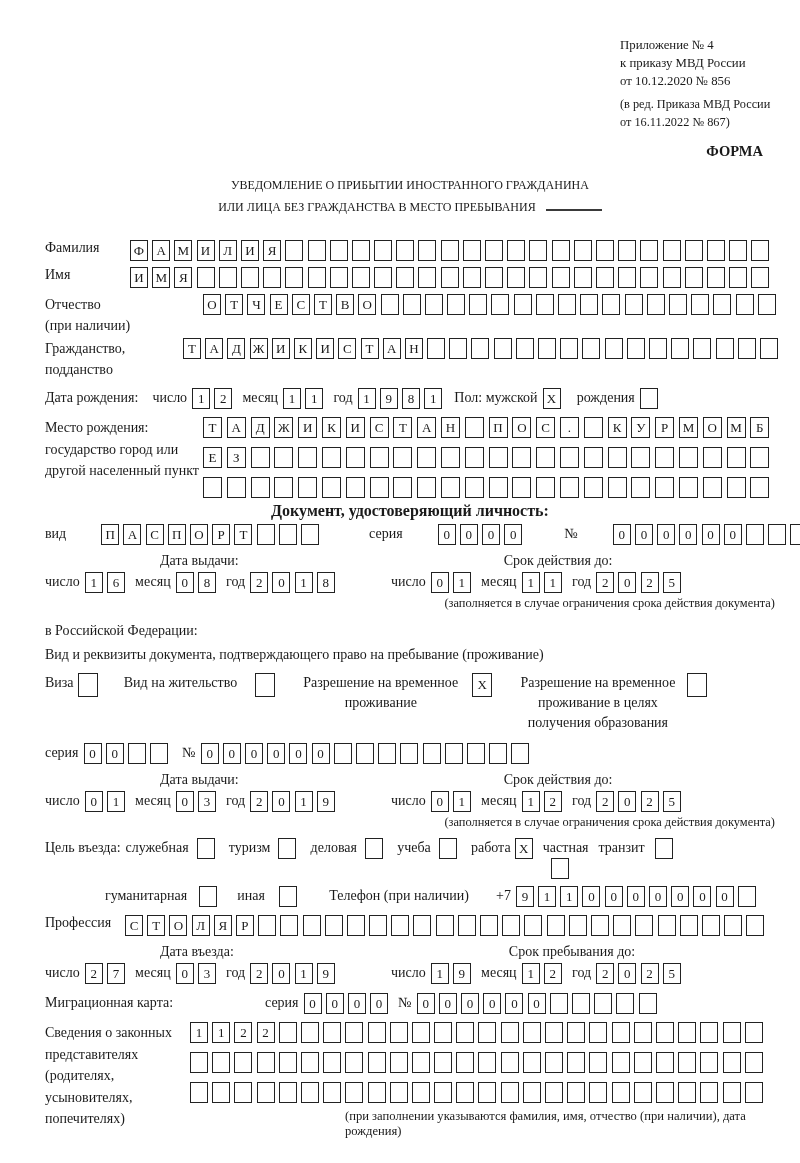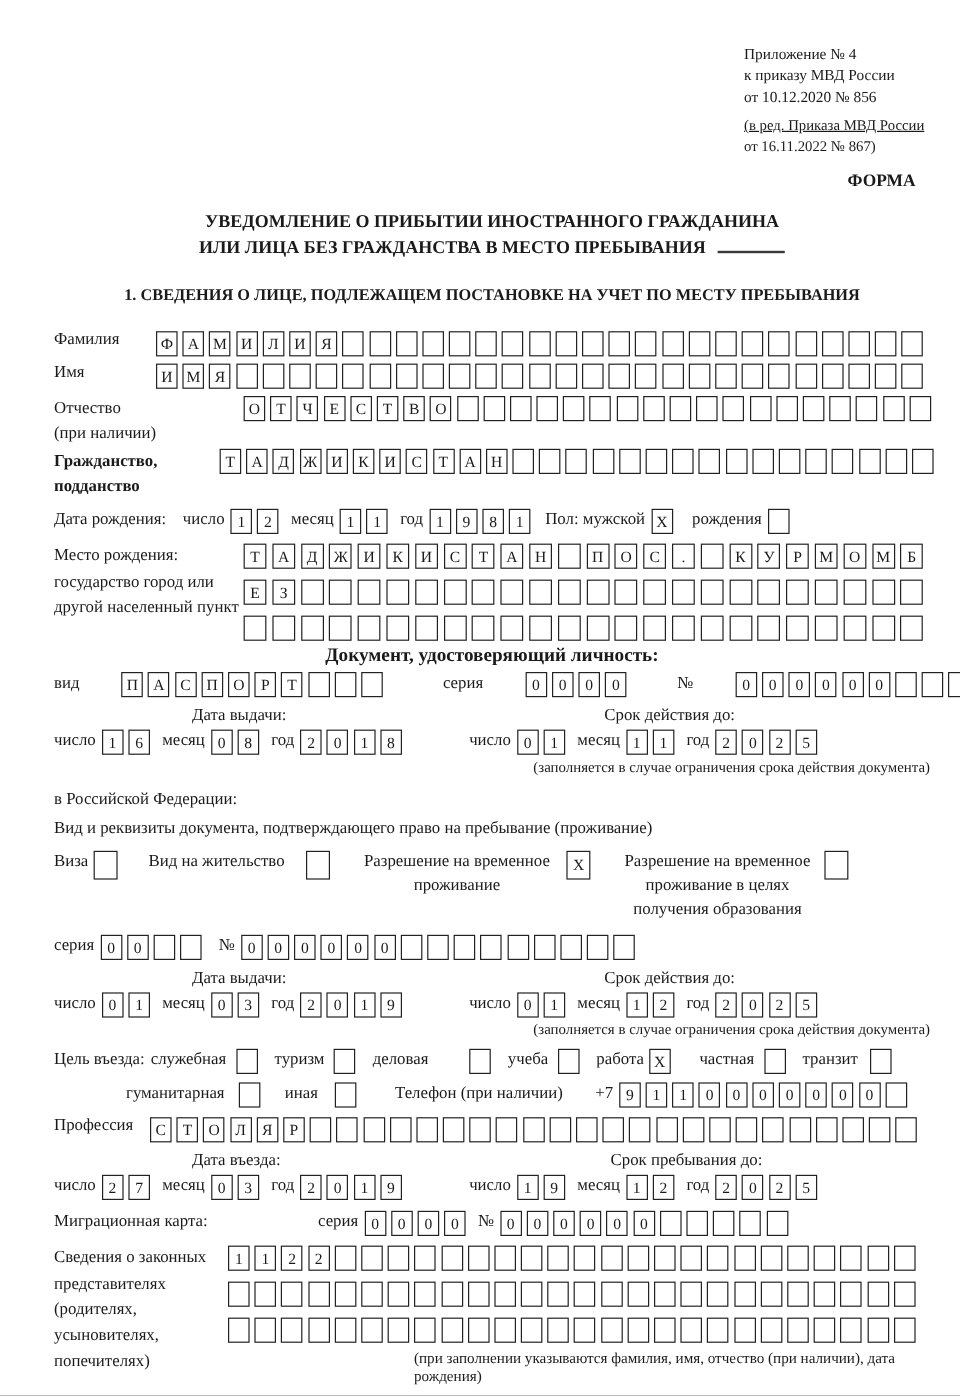--- a/index.html
+++ b/index.html
@@ -2,24 +2,24 @@
 <html lang="ru"><head>
 <meta charset="utf-8">
 <style>
   html,body{margin:0;padding:0;background:#888;}
   .page{
     width:800px;height:1163px;margin:0 auto;background:#ffffff;
     font-family:"Liberation Serif","DejaVu Serif",serif;color:#1a1a1a;
     box-sizing:border-box;padding:36px 25px 20px 45px;overflow:hidden;
   }
   .hdr-note{margin-left:575px;font-size:12.8px;line-height:18px;}
-  .hdr-note div:nth-child(4){margin-top:5px;font-size:12.3px;text-decoration:underline;}
+  .hdr-note div:nth-child(4){margin-top:5px;font-size:12.3px;}
   .hdr-note div:nth-child(5){font-size:12.3px;}
   .forma{margin-top:12px;text-align:right;padding-right:12px;font-weight:bold;font-size:14.5px;}
-  .title{margin-top:14px;text-align:center;font-weight:bold;font-size:15px;line-height:22px;}
+  .title{margin-top:14px;text-align:center;font-weight:normal;font-size:12px;line-height:22px;}
   .blank-line{display:inline-block;width:56px;border-bottom:2.4px solid #3a3a3a;height:12px;margin-left:10px;}
   .sec1{margin-top:20px;text-align:center;font-weight:bold;font-size:13.6px;}
   .row{display:flex;align-items:flex-start;margin-top:6px;font-size:14px;}
   .lbl{flex:none;}
   .cells{display:inline-flex;flex:none;}
   .cell{
     box-sizing:border-box;flex:none;width:18px;height:21px;border:1.7px solid #222;
     margin-right:4.2px;display:inline-flex;align-items:center;justify-content:center;
     font-size:13px;background:#fff;
   }
@@ -54,21 +54,20 @@
     <div>от 16.11.2022 № 867)</div>
   </div>
 
   <div class="forma">ФОРМА</div>
 
   <div class="title">
     <div>УВЕДОМЛЕНИЕ О ПРИБЫТИИ ИНОСТРАННОГО ГРАЖДАНИНА</div>
     <div><span>ИЛИ ЛИЦА БЕЗ ГРАЖДАНСТВА В МЕСТО ПРЕБЫВАНИЯ</span><span class="blank-line"></span></div>
   </div>
 
-  <div class="sec1">1. СВЕДЕНИЯ О ЛИЦЕ, ПОДЛЕЖАЩЕМ ПОСТАНОВКЕ НА УЧЕТ ПО МЕСТУ ПРЕБЫВАНИЯ</div>
 
   <div class="row" style="margin-top:22px;">
     <span class="lbl" style="width:85px;">Фамилия</span>
     <span class="cells">
         <span class="cell">Ф</span>
         <span class="cell">А</span>
         <span class="cell">М</span>
         <span class="cell">И</span>
         <span class="cell">Л</span>
         <span class="cell">И</span>
@@ -162,21 +161,21 @@
         <span class="cell"></span>
         <span class="cell"></span>
         <span class="cell"></span>
         <span class="cell"></span>
         <span class="cell"></span>
         <span class="cell"></span>
       </span>
   </div>
 
   <div class="row" style="margin-top:2px;">
-    <span class="lbl" style="width:138px;line-height:21px;font-weight:bold;">
+    <span class="lbl" style="width:138px;line-height:21px;">
       <span>Гражданство,</span><br>
       <span>подданство</span>
     </span>
     <span class="cells">
         <span class="cell">Т</span>
         <span class="cell">А</span>
         <span class="cell">Д</span>
         <span class="cell">Ж</span>
         <span class="cell">И</span>
         <span class="cell">К</span>
@@ -535,39 +534,39 @@
         <span class="cells" style="margin-left:8px;">
           <span class="cell"></span>
         </span>
       </span>
     <span class="opt" style="margin-left:10px;">
         <span class="txt">туризм</span>
         <span class="cells" style="margin-left:8px;">
           <span class="cell"></span>
         </span>
       </span>
-    <span class="opt" style="margin-left:10px;gap:26px;">
+    <span class="opt" style="margin-left:10px;">
         <span class="txt">деловая</span>
         <span class="cells" style="margin-left:8px;">
           <span class="cell"></span>
         </span>
       </span>
     <span class="opt" style="margin-left:10px;">
         <span class="txt">учеба</span>
         <span class="cells" style="margin-left:8px;">
           <span class="cell"></span>
         </span>
       </span>
     <span class="opt" style="margin-left:10px;">
         <span class="txt">работа</span>
         <span class="cells" style="margin-left:4px;">
           <span class="cell">X</span>
         </span>
       </span>
-    <span class="opt" style="margin-left:20px;">
+    <span class="opt" style="margin-left:6px;flex-direction:column;">
         <span class="txt">частная</span>
         <span class="cells" style="margin-left:8px;">
           <span class="cell"></span>
         </span>
       </span>
     <span class="opt" style="margin-left:10px;">
         <span class="txt">транзит</span>
         <span class="cells" style="margin-left:10px;">
           <span class="cell"></span>
         </span>

